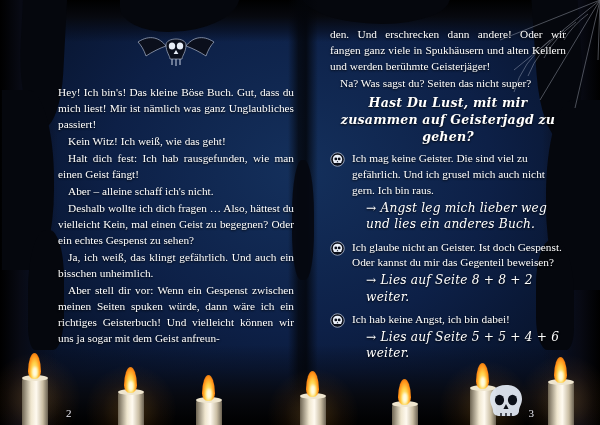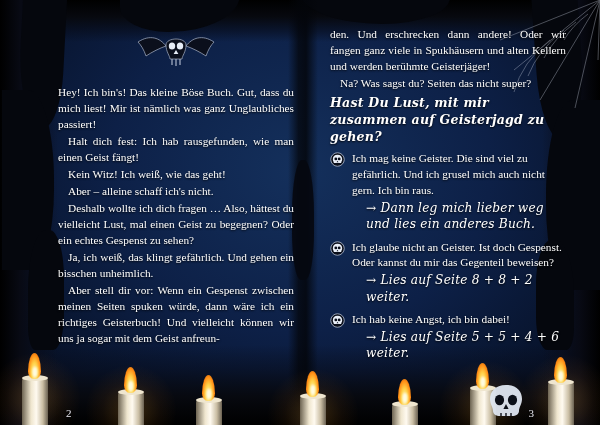--- a/index.html
+++ b/index.html
@@ -207,21 +207,21 @@
     padding-left: 14px;
     letter-spacing: 0.2px;
   }
   .emph-bold {
     font-family: "DejaVu Serif", serif;
     font-style: italic;
     font-weight: bold;
     font-size: 12.6px;
     line-height: 1.35;
     display: block;
-    text-align: left;
+    text-align: center;
     margin: 3px 0 2px 0;
     letter-spacing: 0.2px;
   }
 
   .folio {
     position: absolute;
     bottom: 6px;
     font-size: 11px;
     color: #e8e8f0;
     text-shadow: 0 1px 2px #000;
@@ -278,25 +278,25 @@
         <g fill="#e6ecf6">
           <ellipse cx="36" cy="20" rx="3.2" ry="3.6"></ellipse>
           <ellipse cx="44" cy="20" rx="3.2" ry="3.6"></ellipse>
           <path d="M40 24 l2.4 4 h-4.8 z"></path>
         </g>
       </svg>
     </div>
 
     <div class="page-text">
       <p class="no-indent">Hey! Ich bin's! Das kleine Böse Buch. Gut, dass du mich liest! Mir ist nämlich was ganz Unglaubliches passiert!</p>
+      <p>Kein Witz! Ich weiß, wie das geht!</p>
       <p>Halt dich fest: Ich hab rausgefunden, wie man einen Geist fängt!</p>
-      <p>Kein Witz! Ich weiß, wie das geht!</p>
       <p>Aber – alleine schaff ich's nicht.</p>
-      <p>Deshalb wollte ich dich fragen … Also, hättest du vielleicht Lust, mal einen Geist zu begegnen? Oder ein echtes Gespenst zu sehen?</p>
-      <p>Ja, ich weiß, das klingt gefährlich. Und gehen ein bisschen unheimlich.</p>
+      <p>Deshalb wollte ich dich fragen … Also, hättest du vielleicht Kein, mal einen Geist zu begegnen? Oder ein echtes Gespenst zu sehen?</p>
+      <p>Ja, ich weiß, das klingt gefährlich. Und auch ein bisschen unheimlich.</p>
       <p>Aber stell dir vor: Wenn ein Gespenst zwischen meinen Seiten spuken würde, dann wäre ich ein richtiges Geisterbuch! Und vielleicht können wir uns ja sogar mit dem Geist anfreun-</p>
     </div>
   </div>
 
   <div class="page page-right">
     <div class="page-text">
       <p class="no-indent">den. Und erschrecken dann andere! Oder wir fangen ganz viele in Spukhäusern und alten Kellern und werden berühmte Geisterjäger!</p>
       <p>Na? Was sagst du? Seiten das nicht super?</p>
       <span class="emph-bold">Hast Du Lust, mit mir zusammen auf Geisterjagd zu gehen?</span>
     </div>
@@ -305,21 +305,21 @@
 
       <div class="option">
         <svg class="option-bullet" viewBox="0 0 16 16">
           <circle cx="8" cy="8" r="7.2" fill="#0a0e1a" stroke="#c3ccdd" stroke-width="0.8"></circle>
           <path d="M8 3 C11.4 3 13 5.2 13 7.6 C13 9.4 11.9 10.4 11.9 11.6 L4.1 11.6 C4.1 10.4 3 9.4 3 7.6 C3 5.2 4.6 3 8 3 Z" fill="#e9eef7"></path>
           <circle cx="6.2" cy="7.4" r="1.5" fill="#0a0e1a"></circle>
           <circle cx="9.8" cy="7.4" r="1.5" fill="#0a0e1a"></circle>
           <path d="M8 9.2 l1 1.6 h-2 z" fill="#0a0e1a"></path>
         </svg>
         <span>Ich mag keine Geister. Die sind viel zu gefährlich. Und ich grusel mich auch nicht gern. Ich bin raus.</span>
-        <span class="handwritten">→ Dann leg mich lieber weg und lies ein anderes Buch.</span>
+        <span class="handwritten">→ Angst leg mich lieber weg und lies ein anderes Buch.</span>
       </div>
 
       <div class="option">
         <svg class="option-bullet" viewBox="0 0 16 16">
           <circle cx="8" cy="8" r="7.2" fill="#0a0e1a" stroke="#c3ccdd" stroke-width="0.8"></circle>
           <path d="M8 3 C11.4 3 13 5.2 13 7.6 C13 9.4 11.9 10.4 11.9 11.6 L4.1 11.6 C4.1 10.4 3 9.4 3 7.6 C3 5.2 4.6 3 8 3 Z" fill="#e9eef7"></path>
           <circle cx="6.2" cy="7.4" r="1.5" fill="#0a0e1a"></circle>
           <circle cx="9.8" cy="7.4" r="1.5" fill="#0a0e1a"></circle>
           <path d="M8 9.2 l1 1.6 h-2 z" fill="#0a0e1a"></path>
         </svg>

